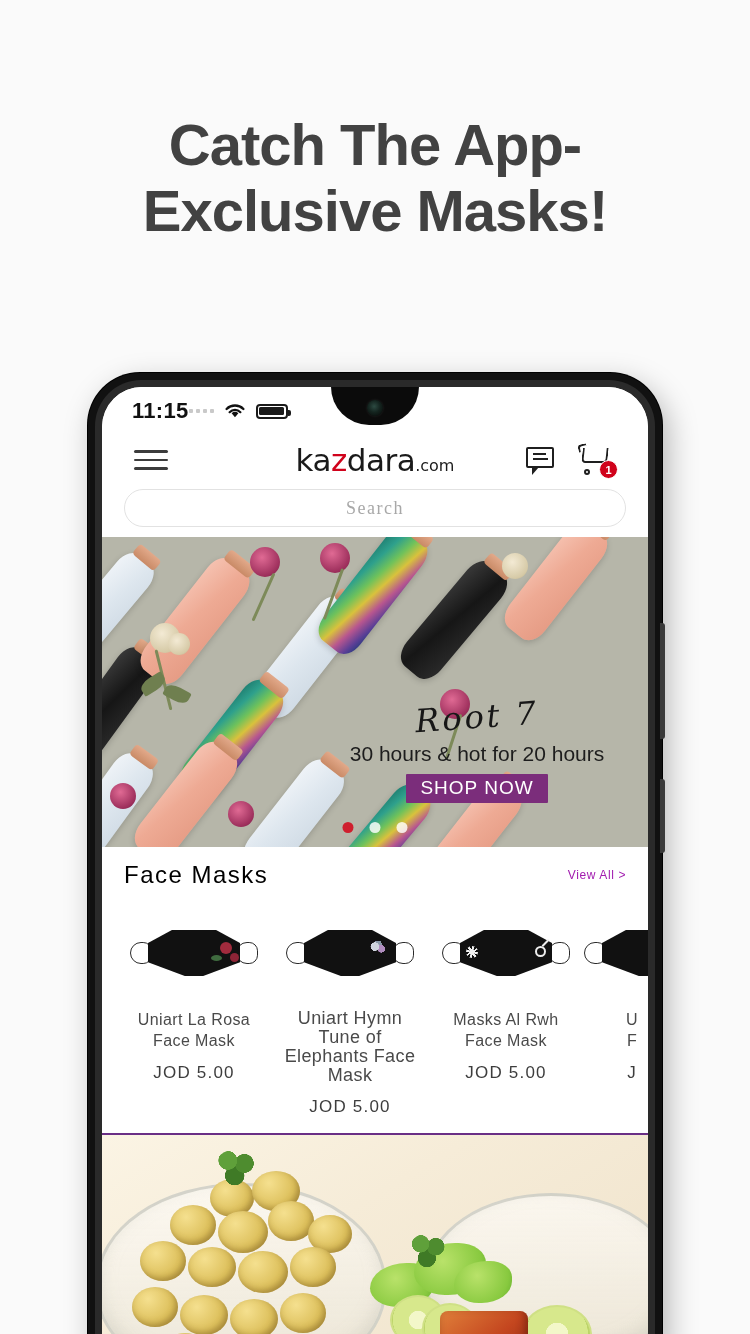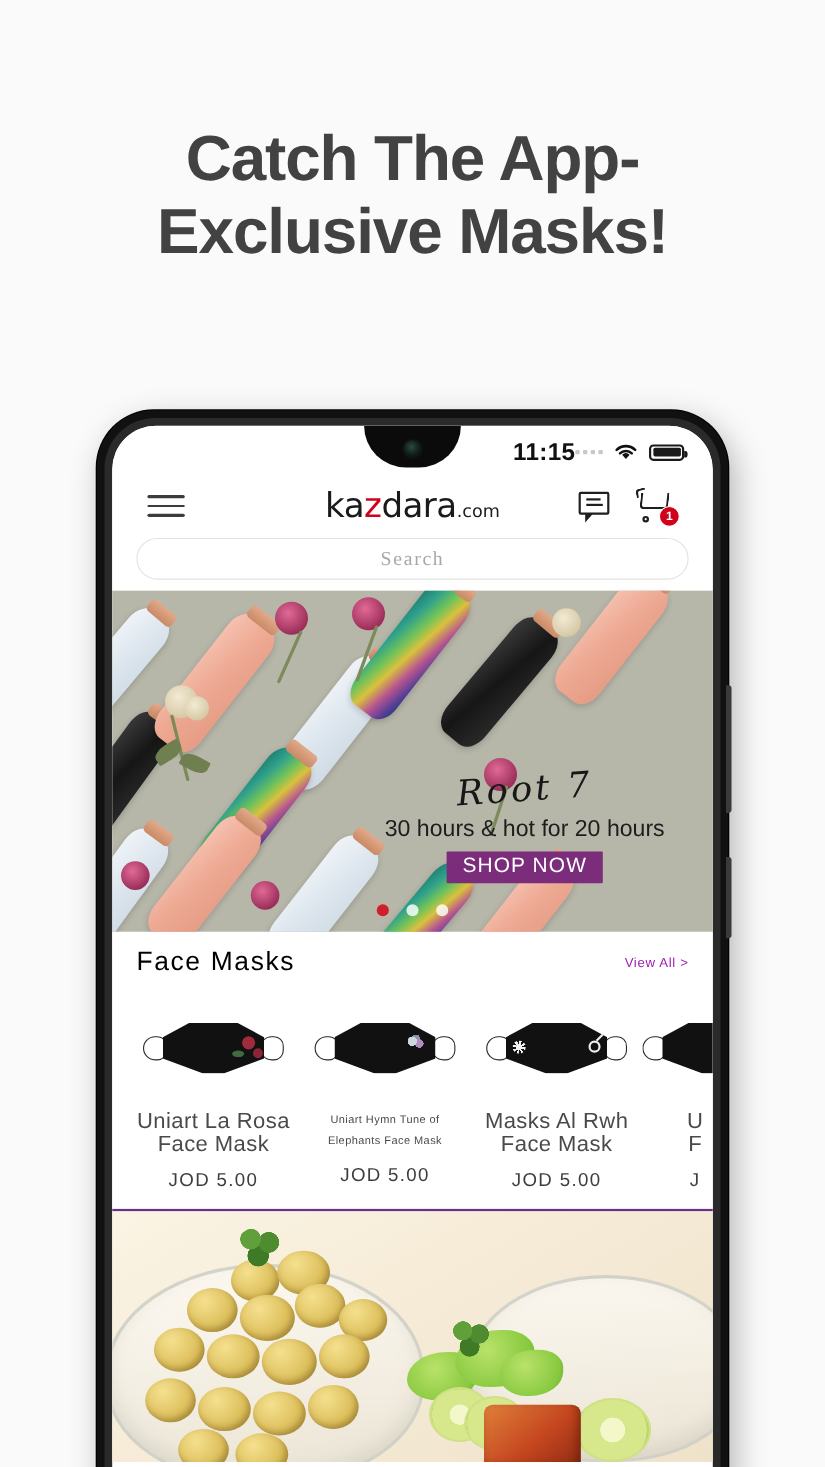--- a/index.html
+++ b/index.html
@@ -60,21 +60,21 @@
   .cam {
     position:absolute; left:50%; top:13px; transform:translateX(-50%);
     width:16px; height:16px; border-radius:50%;
     background:radial-gradient(circle at 45% 40%, #2d4a42 0%, #14241f 45%, #050505 100%);
     box-shadow:0 0 3px rgba(255,255,255,.10);
   }
 
   
   .statusbar {
     position:relative; height:48px;
-    display:flex; align-items:center; justify-content:flex-end;
+    display:flex; align-items:center; justify-content:flex-start;
     padding:0 26px 0 30px;
     background:#fff; z-index:20;
   }
   .clock { font-size:22px; font-weight:bold; color:#111; letter-spacing:.3px; }
   .status-right { display:flex; align-items:center; gap:9px; }
   .sigdots { display:flex; gap:3px; align-items:flex-end; }
   .sigdots i { display:block; width:4px; height:4px; background:#c9c9c9; border-radius:1px; }
   .battery {
     width:32px; height:15px; border:2px solid #1a1a1a; border-radius:4px;
     position:relative; padding:1.5px;
@@ -271,25 +271,25 @@
   }
   .d-sym {
     width:11px; height:11px; right:24px; top:16px;
     border:2px solid #ededed; border-radius:50%;
   }
   .d-sym::after {
     content:""; position:absolute; right:-6px; top:-6px;
     width:9px; height:2px; background:#ededed; transform:rotate(-45deg);
   }
   .pname {
-    font-size:20px; line-height:21px; color:#4a4a4a;
+    font-size:16px; line-height:21px; color:#4a4a4a;
     letter-spacing:.4px; padding:0 6px; margin-top:10px;
     font-family:"Liberation Sans", sans-serif;
   }
-  .pname.small { font-size:10px; line-height:19px; }
+  .pname.small { font-size:18px; line-height:19px; }
   .pprice { font-size:17px; color:#3d3d3d; letter-spacing:1.2px; margin-top:12px; }
 
   
   .food {
     position:relative; height:230px; overflow:hidden;
     background:linear-gradient(150deg,#fbf4e4 0%,#f6ecd8 40%,#efe2ca 100%);
     border-top:2px solid #6a2f86;
   }
   .bowl {
     position:absolute; border-radius:50% 50% 46% 46%;

